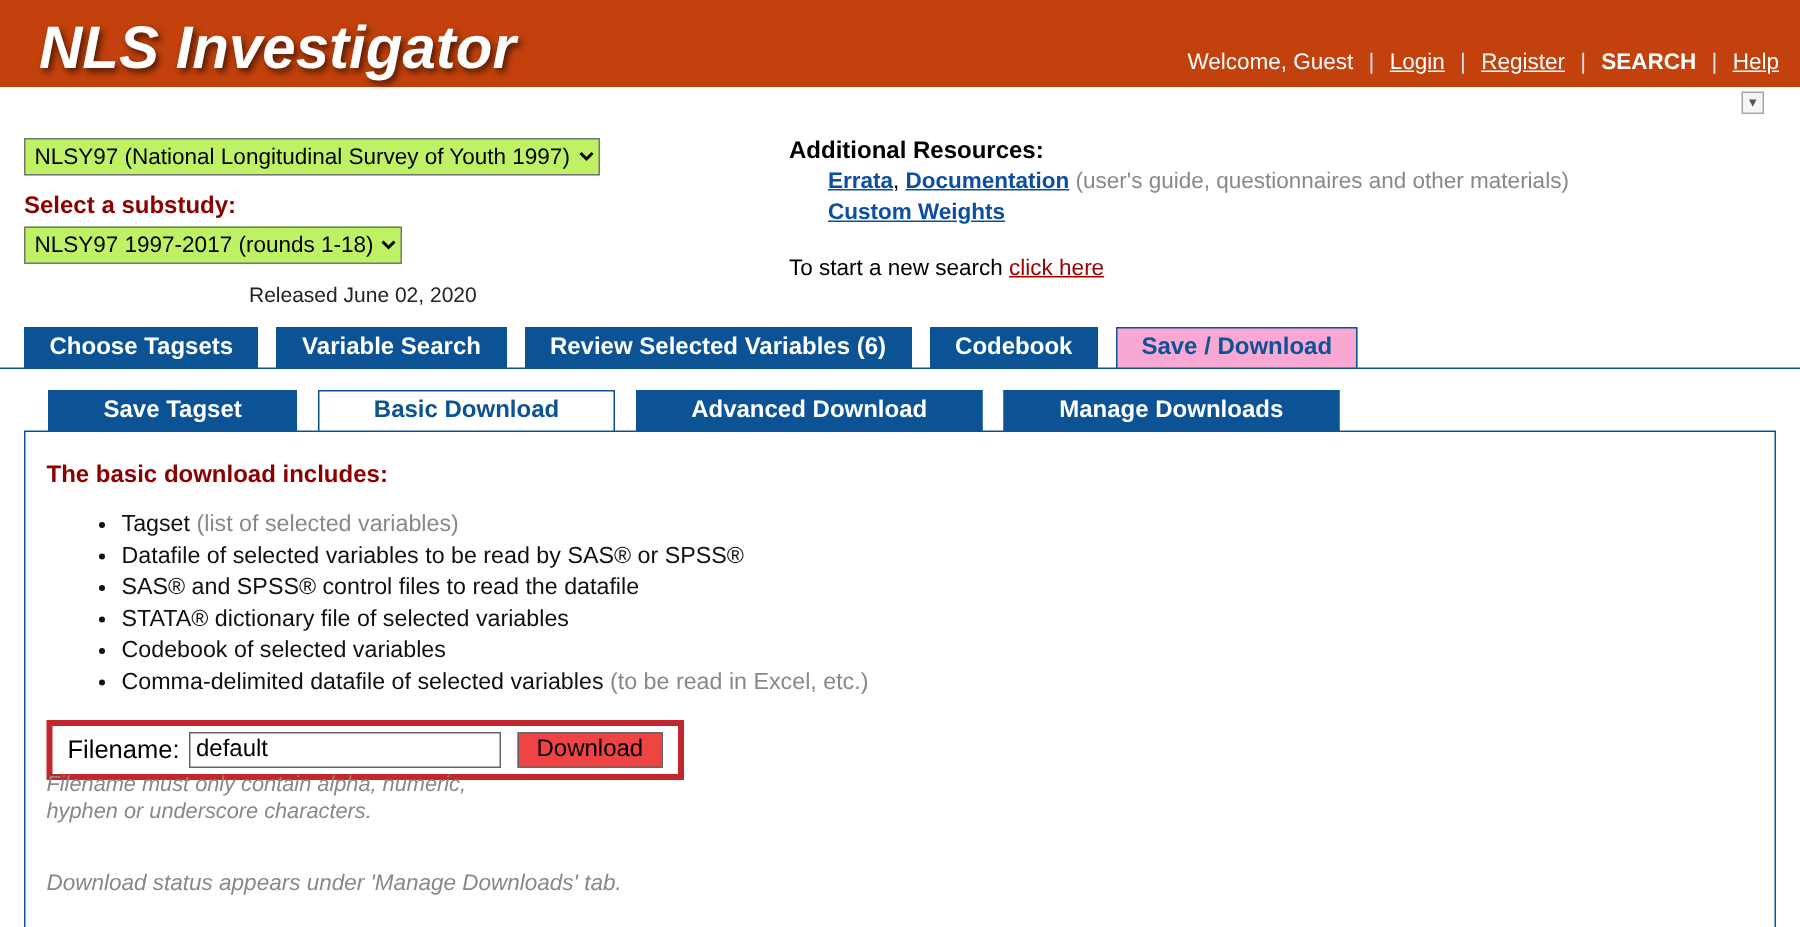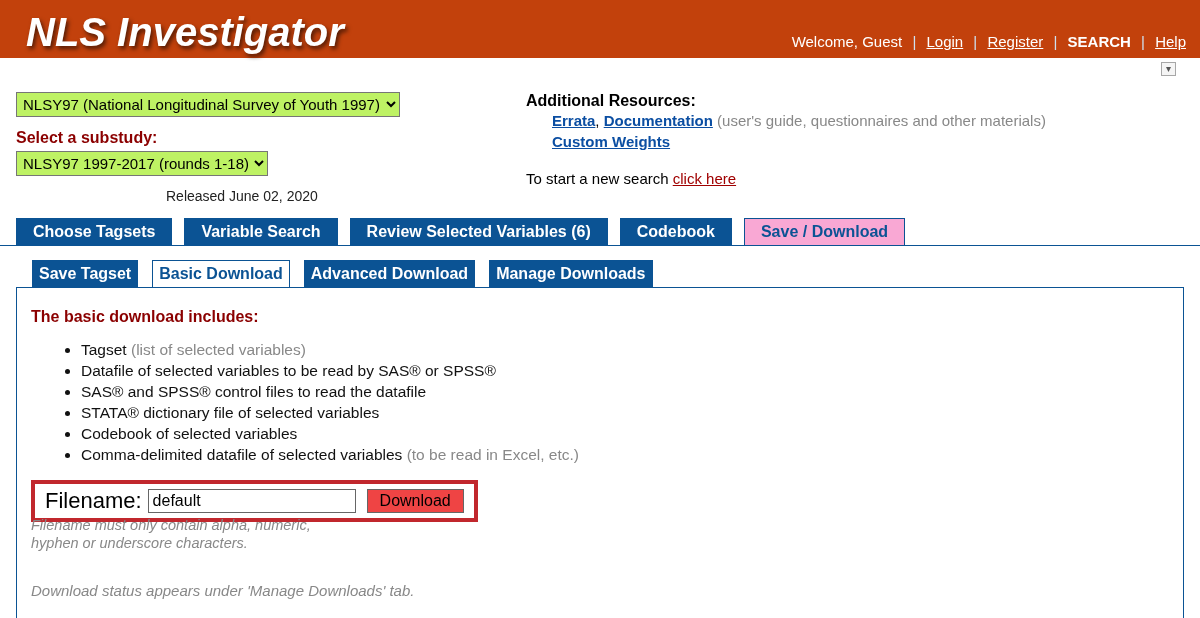--- a/index.html
+++ b/index.html
@@ -50,21 +50,21 @@
     white-space: nowrap;
   }
   .tab1.active { background: #f9a8d4; color: #0b5394; border: 1px solid #0b5394; }
   .hr { border-top: 1px solid #0b5394; margin-top: -1px; }
   .panel-wrap { padding: 0 16px; }
   .tabs2 { display: flex; gap: 0; margin-top: 14px; margin-left: 16px; }
   .tab2 {
     background: #0b5394;
     color: #fff;
     font-weight: bold;
-    padding: 4px 6px;
+    padding: 4px 36px;
     font-size: 16px;
     cursor: pointer;
     border: 1px solid #0b5394;
     margin-right: 14px;
     white-space: nowrap;
   }
   .tab2.active { background: #fff; color: #0b5394; }
   .content-box {
     border: 1px solid #0b5394;
     margin-top: -1px;
@@ -75,21 +75,21 @@
   .content-box ul { margin-left: 50px; font-size: 15.5px; line-height: 1.35; color:#111;}
   .content-box ul .muted { color: #888; }
   .dl-row {
     border: 4px solid #c1272d;
     display: inline-flex;
     align-items: center;
     padding: 4px 10px;
     margin-top: 14px;
     gap: 6px;
   }
-  .dl-row label { font-size: 22px; }
+  .dl-row label { font-size: 17px; }
   .dl-row input[type=text] { font-size: 16px; padding: 2px 4px; width: 208px; border:1px solid #666;}
   .dl-row button { font-size: 16px; padding: 2px 12px; margin-left: 5px; background:#ef4444; border:1px solid #666; cursor:pointer;}
   .hint { color: #888; font-size: 14.5px; font-style: italic; line-height: 1.3; margin-top: 2px; }
   .note { color: #888; font-size: 15px; font-style: italic; margin-top: 20px; line-height: 1.35; }
   .hint-over { position: relative; top: -8px; }
   .chev-wrap { text-align:right; padding-right:24px;}
   .chev { display:inline-block; border:1px solid #a7a7a7; padding:0 4px 1px 4px; font-size:10px; color:#555; cursor:pointer; background:#f5f5f5;}
 </style>
 </head>
 <body>

